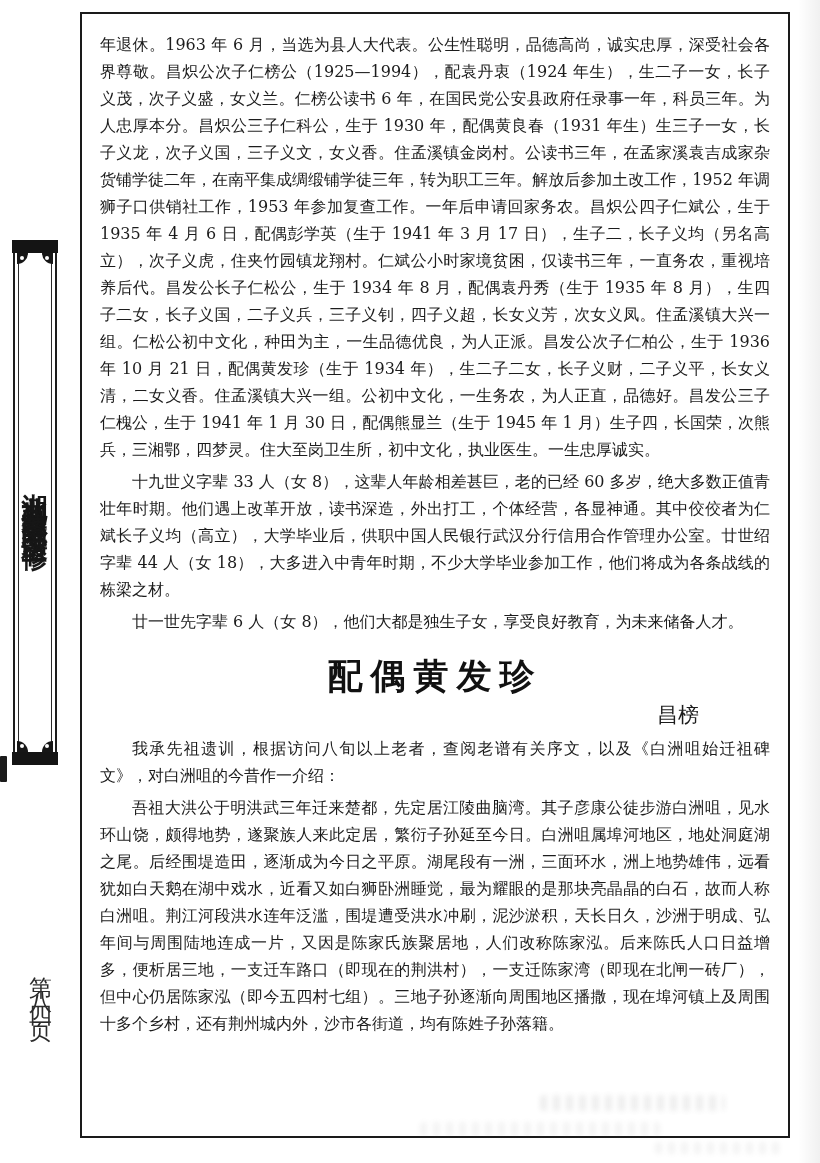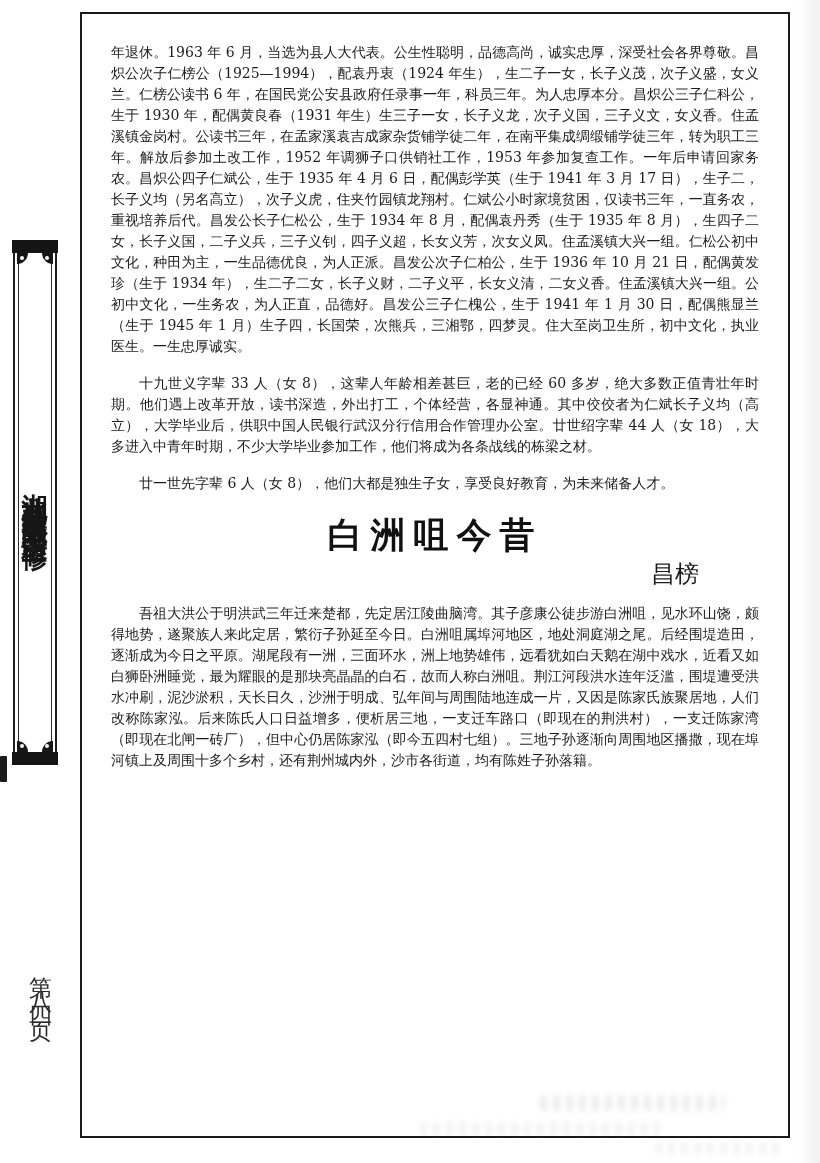--- a/index.html
+++ b/index.html
@@ -63,36 +63,36 @@
 
   
   .frame {
     position: absolute; left: 80px; top: 12px; width: 710px; height: 1126px;
     border: 2px solid #1a1a1a; box-sizing: border-box;
     padding: 12px 13px 6px 13px;
     overflow: hidden;
     background: #ffffff;
   }
   .para {
-    margin: 16px;
-    font-size: 14px; line-height: 21px;
+    margin: 5px;
+    font-size: 16px; line-height: 27px;
     text-align: justify;
     text-indent: 2em;
     color: #1c1c1c;
   }
   .para.continuation { text-indent: 0; }
   .section-title {
     margin: 18px 0 2px 0;
     text-align: center;
     font-size: 35px; font-weight: 700; letter-spacing: 8px;
     color: #111;
   }
   .byline {
     text-align: right; padding-right: 76px;
-    font-size: 24px; line-height: 26px; margin-bottom: 7px;
+    font-size: 21px; line-height: 26px; margin-bottom: 7px;
     color: #1c1c1c;
   }
 
   
   .smudge {
     position: absolute; pointer-events: none;
     background: repeating-linear-gradient(90deg, rgba(120,120,120,0.28) 0 7px, rgba(255,255,255,0) 7px 13px);
     filter: blur(2.5px); opacity: 0.45; border-radius: 4px;
   }
   .smudge.s1 { left: 540px; top: 1095px; width: 185px; height: 16px; }
@@ -125,22 +125,23 @@
   <div class="banner-bar"></div>
 </div>
 
 <div class="page-number">第八四页</div>
 
 <div class="frame">
   <p class="para continuation">年退休。1963 年 6 月，当选为县人大代表。公生性聪明，品德高尚，诚实忠厚，深受社会各界尊敬。昌炽公次子仁榜公（1925—1994），配袁丹衷（1924 年生），生二子一女，长子义茂，次子义盛，女义兰。仁榜公读书 6 年，在国民党公安县政府任录事一年，科员三年。为人忠厚本分。昌炽公三子仁科公，生于 1930 年，配偶黄良春（1931 年生）生三子一女，长子义龙，次子义国，三子义文，女义香。住孟溪镇金岗村。公读书三年，在孟家溪袁吉成家杂货铺学徒二年，在南平集成绸缎铺学徒三年，转为职工三年。解放后参加土改工作，1952 年调狮子口供销社工作，1953 年参加复查工作。一年后申请回家务农。昌炽公四子仁斌公，生于 1935 年 4 月 6 日，配偶彭学英（生于 1941 年 3 月 17 日），生子二，长子义均（另名高立），次子义虎，住夹竹园镇龙翔村。仁斌公小时家境贫困，仅读书三年，一直务农，重视培养后代。昌发公长子仁松公，生于 1934 年 8 月，配偶袁丹秀（生于 1935 年 8 月），生四子二女，长子义国，二子义兵，三子义钊，四子义超，长女义芳，次女义凤。住孟溪镇大兴一组。仁松公初中文化，种田为主，一生品德优良，为人正派。昌发公次子仁柏公，生于 1936 年 10 月 21 日，配偶黄发珍（生于 1934 年），生二子二女，长子义财，二子义平，长女义清，二女义香。住孟溪镇大兴一组。公初中文化，一生务农，为人正直，品德好。昌发公三子仁槐公，生于 1941 年 1 月 30 日，配偶熊显兰（生于 1945 年 1 月）生子四，长国荣，次熊兵，三湘鄂，四梦灵。住大至岗卫生所，初中文化，执业医生。一生忠厚诚实。</p>
   <p class="para">十九世义字辈 33 人（女 8），这辈人年龄相差甚巨，老的已经 60 多岁，绝大多数正值青壮年时期。他们遇上改革开放，读书深造，外出打工，个体经营，各显神通。其中佼佼者为仁斌长子义均（高立），大学毕业后，供职中国人民银行武汉分行信用合作管理办公室。廿世绍字辈 44 人（女 18），大多进入中青年时期，不少大学毕业参加工作，他们将成为各条战线的栋梁之材。</p>
   <p class="para">廿一世先字辈 6 人（女 8），他们大都是独生子女，享受良好教育，为未来储备人才。</p>
 
-  <h1 class="section-title">白洲咀今昔</h1>
+  <h1 class="section-title">配偶黄发珍</h1>
   <div class="byline">昌榜</div>
 
+  <p class="para">我承先祖遗训，根据访问八旬以上老者，查阅老谱有关序文，以及《白洲咀始迁祖碑文》，对白洲咀的今昔作一介绍：</p>
   <p class="para">吾祖大洪公于明洪武三年迁来楚都，先定居江陵曲脑湾。其子彦康公徒步游白洲咀，见水环山饶，颇得地势，遂聚族人来此定居，繁衍子孙延至今日。白洲咀属埠河地区，地处洞庭湖之尾。后经围堤造田，逐渐成为今日之平原。湖尾段有一洲，三面环水，洲上地势雄伟，远看犹如白天鹅在湖中戏水，近看又如白狮卧洲睡觉，最为耀眼的是那块亮晶晶的白石，故而人称白洲咀。荆江河段洪水连年泛滥，围堤遭受洪水冲刷，泥沙淤积，天长日久，沙洲于明成、弘年间与周围陆地连成一片，又因是陈家氏族聚居地，人们改称陈家泓。后来陈氏人口日益增多，便析居三地，一支迁车路口（即现在的荆洪村），一支迁陈家湾（即现在北闸一砖厂），但中心仍居陈家泓（即今五四村七组）。三地子孙逐渐向周围地区播撒，现在埠河镇上及周围十多个乡村，还有荆州城内外，沙市各街道，均有陈姓子孙落籍。</p>
 
 </div>
 
 <div class="smudge s1"></div>
 <div class="smudge s2"></div>
 <div class="smudge s3"></div>
 
 </body></html>

